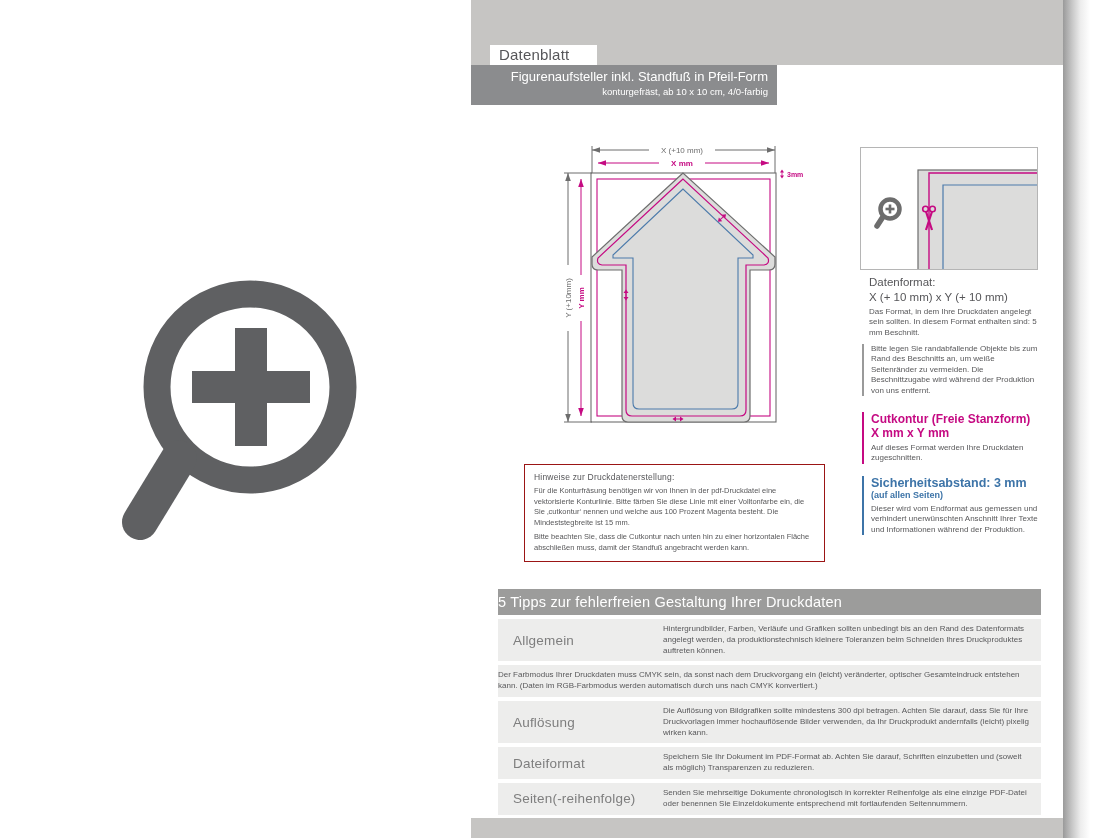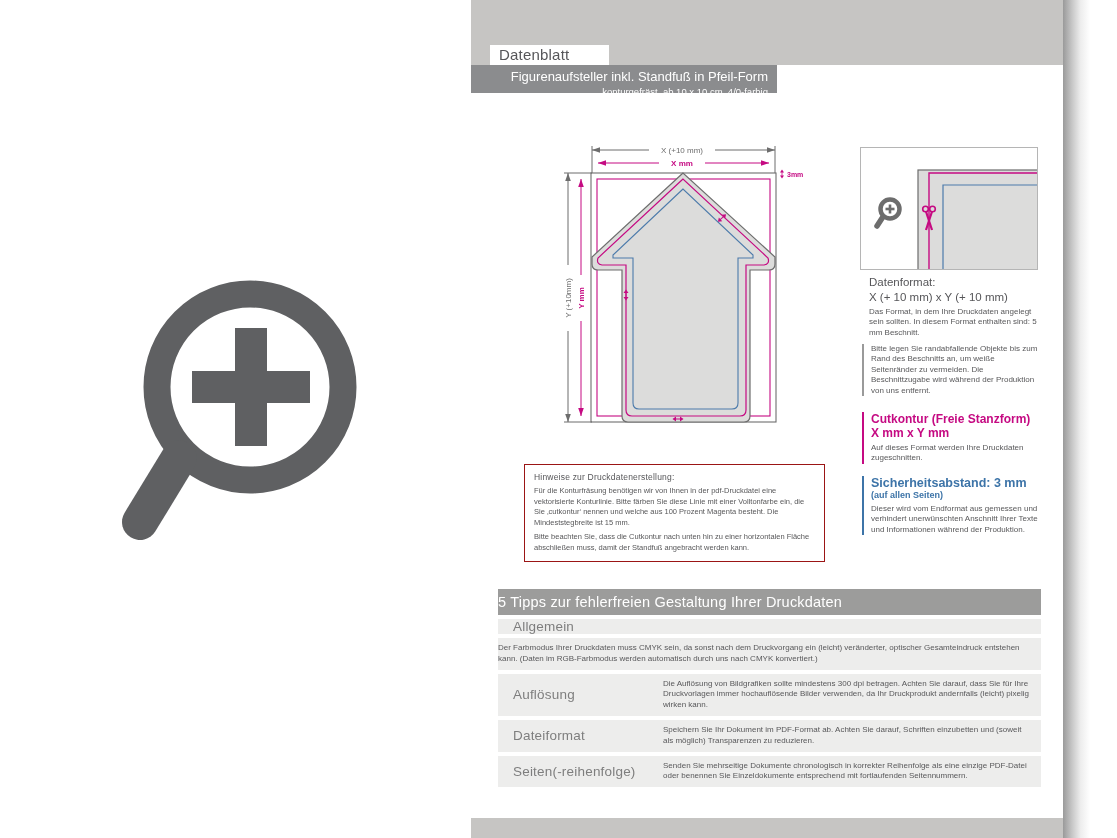--- a/index.html
+++ b/index.html
@@ -2,23 +2,23 @@
 <html><head>
 <meta charset="utf-8">
 <style>
   html,body{margin:0;padding:0;background:#ffffff;}
   .canvas{position:relative;width:1117px;height:838px;background:#ffffff;overflow:hidden;
           font-family:"Liberation Sans", sans-serif;color:#58585a;}
   .page{position:absolute;left:471px;top:0;width:619px;height:838px;background:#ffffff;}
   .edge-shadow{position:absolute;left:592px;top:0;width:27px;height:838px;z-index:9;
                background:linear-gradient(to right,#9a9a9a 0%,#c9c9c9 35%,#ededed 65%,#ffffff 100%);}
   .header-band{position:absolute;left:0;top:0;width:592px;height:65px;background:#c6c5c3;}
-  .tab{position:absolute;left:19px;top:45px;width:119px;height:20px;background:#ffffff;}
+  .tab{position:absolute;left:19px;top:45px;width:107px;height:20px;background:#ffffff;}
   .tab span{display:block;font-size:15px;line-height:20px;padding-left:9px;color:#565659;letter-spacing:.2px;}
-  .title-bar{position:absolute;left:0;top:65px;width:306px;height:28px;background:#8b8c8e;color:#ffffff;
+  .title-bar{position:absolute;left:0;top:65px;width:306px;height:40px;background:#8b8c8e;color:#ffffff;
              text-align:right;box-sizing:border-box;padding:4px 9px 0 0;}
   .title-bar .t1{font-size:13px;line-height:16px;}
   .title-bar .t2{font-size:9.5px;line-height:13px;padding-left:36px;}
   .diagram{position:absolute;left:84px;top:138px;width:250px;height:305px;}
   .zoom-box{position:absolute;left:389px;top:147px;width:178px;height:123px;background:#ffffff;
             border:1px solid #b5b5b5;box-sizing:border-box;}
   .infocol{position:absolute;left:398px;width:172px;}
   .b1{top:276px;}
   .rule{position:absolute;left:391px;width:178px;box-sizing:border-box;padding-left:7px;border-left:2px solid #9a9a9a;}
   .b2{top:344px;}
@@ -181,20 +181,21 @@
       <p>Für die Konturfräsung benötigen wir von Ihnen in der pdf-Druckdatei eine vektorisierte Konturlinie. Bitte färben Sie diese Linie mit einer Volltonfarbe ein, die Sie ‚cutkontur‘ nennen und welche aus 100 Prozent Magenta besteht. Die Mindeststegbreite ist 15 mm.</p>
       <p>Bitte beachten Sie, dass die Cutkontur nach unten hin zu einer horizontalen Fläche abschließen muss, damit der Standfuß angebracht werden kann.</p>
     </div>
 
     <div class="tips-header">
       <span>5 Tipps zur fehlerfreien Gestaltung Ihrer Druckdaten</span>
     </div>
     <div class="tips">
       <div class="tip-row">
         <div class="tip-label">Allgemein</div>
+        <div class="tip-text">Hintergrundbilder, Farben, Verläufe und Grafiken sollten unbedingt bis an den Rand des Datenformats angelegt werden, da produktionstechnisch kleinere Toleranzen beim Schneiden Ihres Druckproduktes auftreten können.</div>
       </div>
       <div class="tip-row">
         <div class="tip-text">Der Farbmodus Ihrer Druckdaten muss CMYK sein, da sonst nach dem Druckvorgang ein (leicht) veränderter, optischer Gesamteindruck entstehen kann. (Daten im RGB-Farbmodus werden automatisch durch uns nach CMYK konvertiert.)</div>
       </div>
       <div class="tip-row">
         <div class="tip-label">Auflösung</div>
         <div class="tip-text">Die Auflösung von Bildgrafiken sollte mindestens 300 dpi betragen. Achten Sie darauf, dass Sie für Ihre Druckvorlagen immer hochauflösende Bilder verwenden, da Ihr Druckprodukt andernfalls (leicht) pixelig wirken kann.</div>
       </div>
       <div class="tip-row">
         <div class="tip-label">Dateiformat</div>

